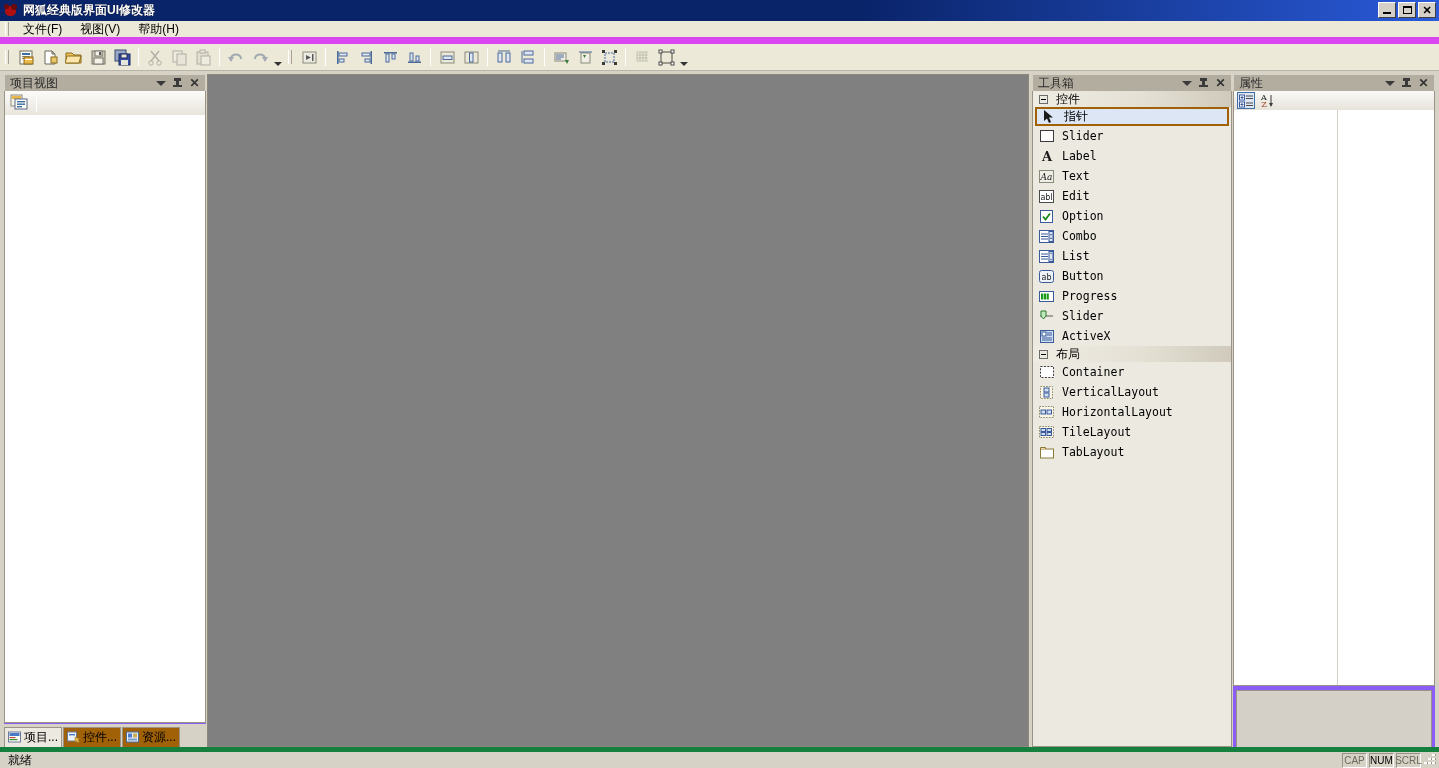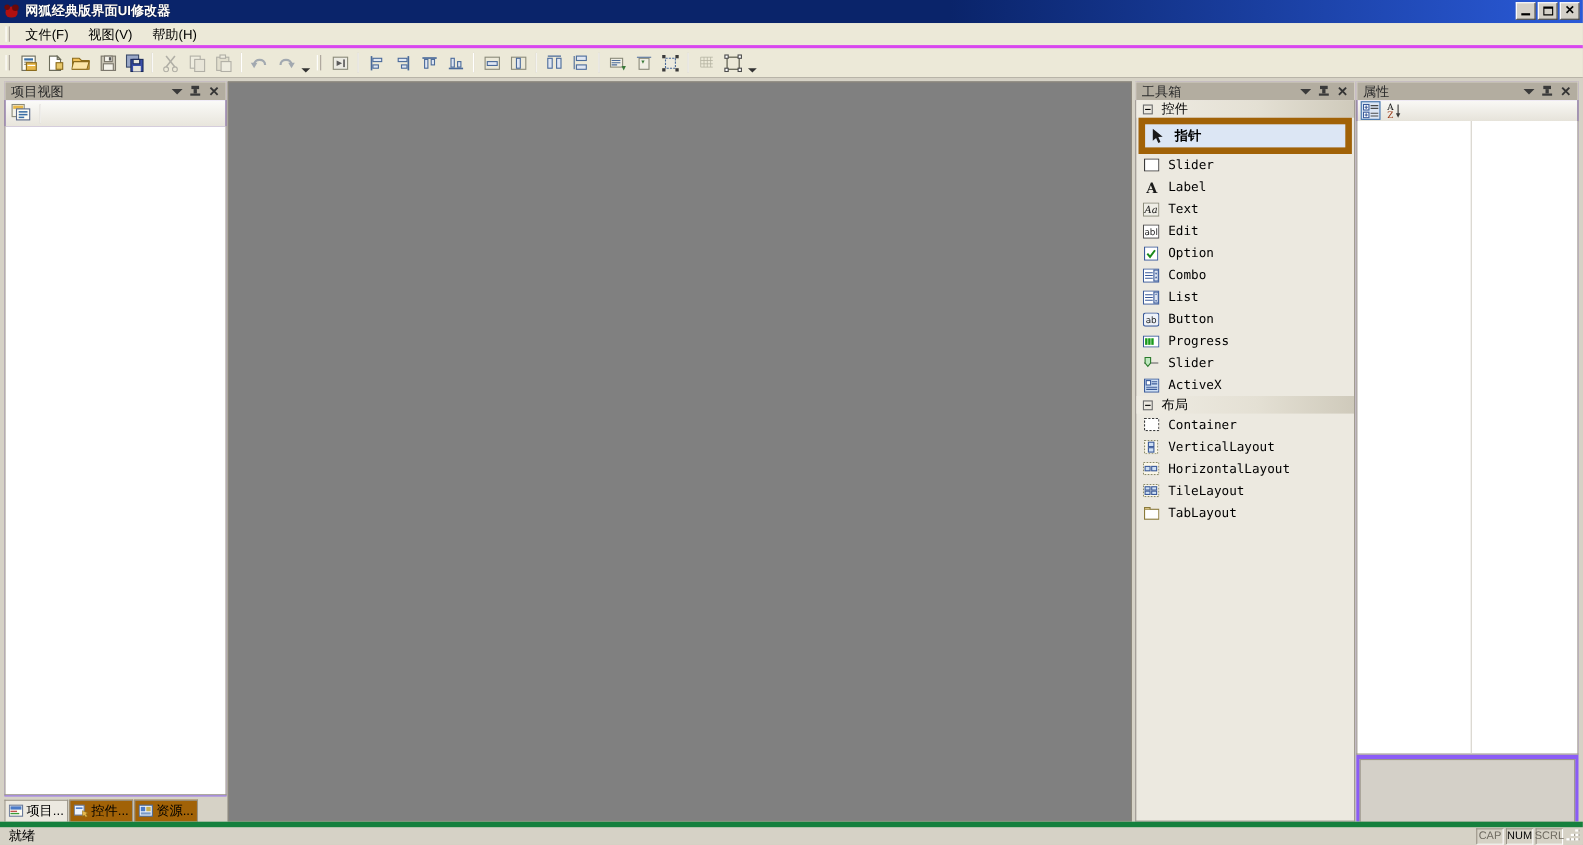--- a/index.html
+++ b/index.html
@@ -46,21 +46,21 @@
     font-size:9px; color:#000; line-height:1;
   }
   .win-btn .gl { display:block; }
   .gl-min { width:8px; height:3px; border-bottom:2px solid #000; margin-top:5px;}
   .gl-max { width:9px; height:8px; border:1px solid #000; border-top-width:2px;}
   .gl-close { font-size:11px; font-weight:bold; font-family:"Liberation Sans",sans-serif; }
 
   
   #menubar {
     position:absolute; left:0; top:21px; width:1439px; height:23px;
-    background:#ece9d8; border-bottom:3px solid #d946ef;
+    background:#ece9d8; border-bottom:7px solid #d946ef;
     display:flex; align-items:center;
   }
   .grip { width:7px; height:16px; margin:0 3px 0 4px; position:relative; flex:none;}
   .grip:before, .grip:after{
     content:""; position:absolute; top:1px; width:2px; height:14px;
   }
   .grip:before{ left:1px; border-left:1px solid #fff; border-right:1px solid #aaa29a;}
   .menu-item {
     padding:3px 9px; font-size:12px; color:#000; white-space:nowrap;
     font-family:"Liberation Sans", sans-serif;
@@ -172,22 +172,22 @@
     background:#000;
   }
   .tbx-section span{ font-size:12px; font-weight:normal; color:#000; }
   .tbx-item{
     height:20px; display:flex; align-items:center; padding-left:6px;
     font-family:"DejaVu Sans Mono", monospace; font-size:11.5px; color:#000;
   }
   .tbx-item .ico{ width:15px; height:15px; margin-right:8px; flex:none;
                   display:flex; align-items:center; justify-content:center;}
   .tbx-item.selected{
-    background:#dce6f4; border:6px solid #a16207; height:33px;
-    margin:0 2px; padding-left:4px;font-weight:bold;
+    background:#dce6f4; border:2px solid #a16207; height:19px;
+    margin:0 2px; padding-left:4px;
   }
   .tbx-item.selected .lbl{ font-family:"Liberation Sans",sans-serif; font-size:12px;}
 
   
   #properties{ left:1233px; top:3px; width:202px; height:673px; }
   #prop-toolbar{
     height:20px; background:linear-gradient(to bottom,#faf9f6,#e6e3da);
     border:1px solid #9a9488; border-top:none;
     display:flex; align-items:center; padding-left:3px; gap:4px;
   }

